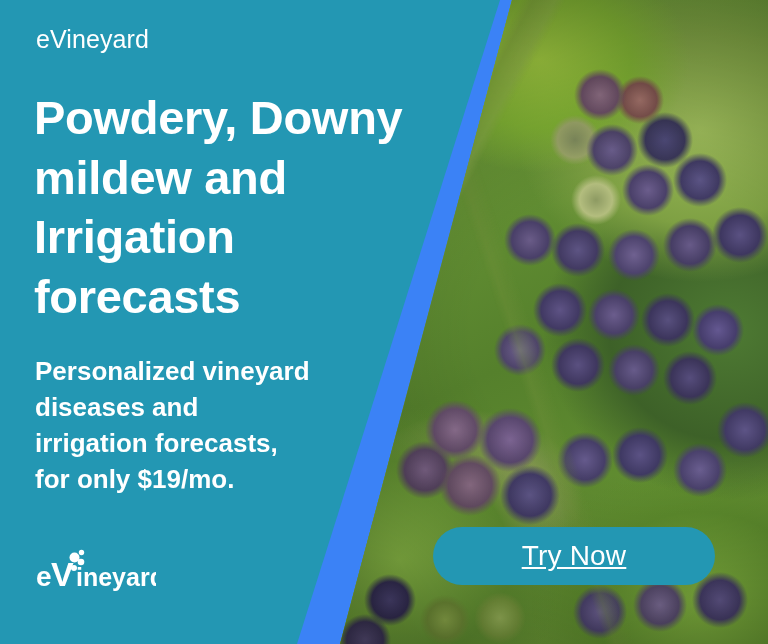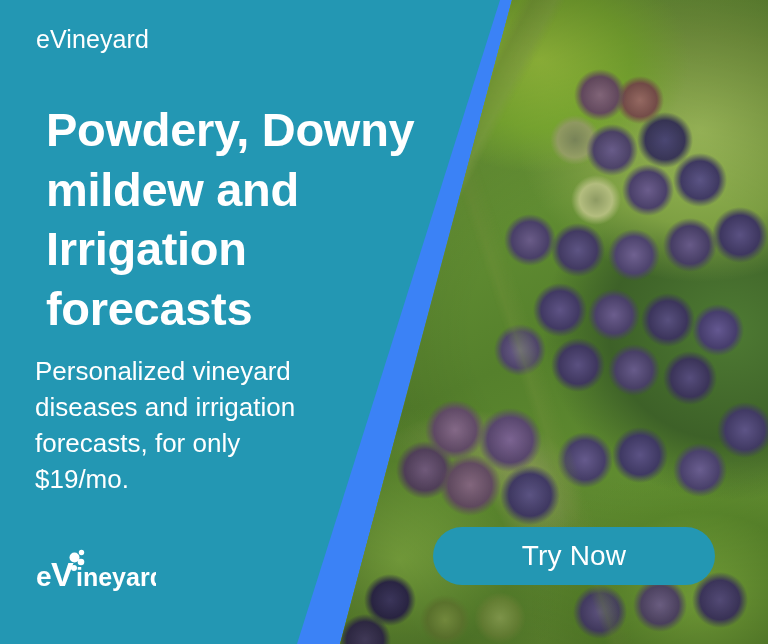--- a/index.html
+++ b/index.html
@@ -136,36 +136,36 @@
     letter-spacing: 0.1px;
     line-height: 1;
     white-space: nowrap;
   }
 
   #headline {
     position: absolute;
     left: 34px;
     top: 88px;
     width: 380px;
-    margin: 12px;
+    margin: 0;
     font-size: 47px;
     font-weight: 700;
     line-height: 1.27;
     color: #ffffff;
     letter-spacing: -0.3px;
   }
 
   #subtitle {
     position: absolute;
     left: 35px;
     top: 354px;
     width: 275px;
     margin: 0;
     font-size: 26px;
-    font-weight: 400;
+    font-weight: 700;
     line-height: 1.38;
     color: #ffffff;
   }
 
   
   #logo {
     position: absolute;
     left: 36px;
     top: 548px;
     display: flex;
@@ -184,20 +184,21 @@
     border: none;
     border-radius: 29px;
     background: #2397b3;
     color: #ffffff;
     font-family: "Liberation Sans", sans-serif;
     font-size: 28px;
     font-weight: 400;
     letter-spacing: 0.2px;
     cursor: pointer;
     padding: 0;
+    text-decoration: underline;
   }
 </style>
 </head>
 <body>
 
 <div id="ad-banner">
 
   <div id="photo-panel">
     <div class="photo-base"></div>
     <div class="photo-grapes"></div>

